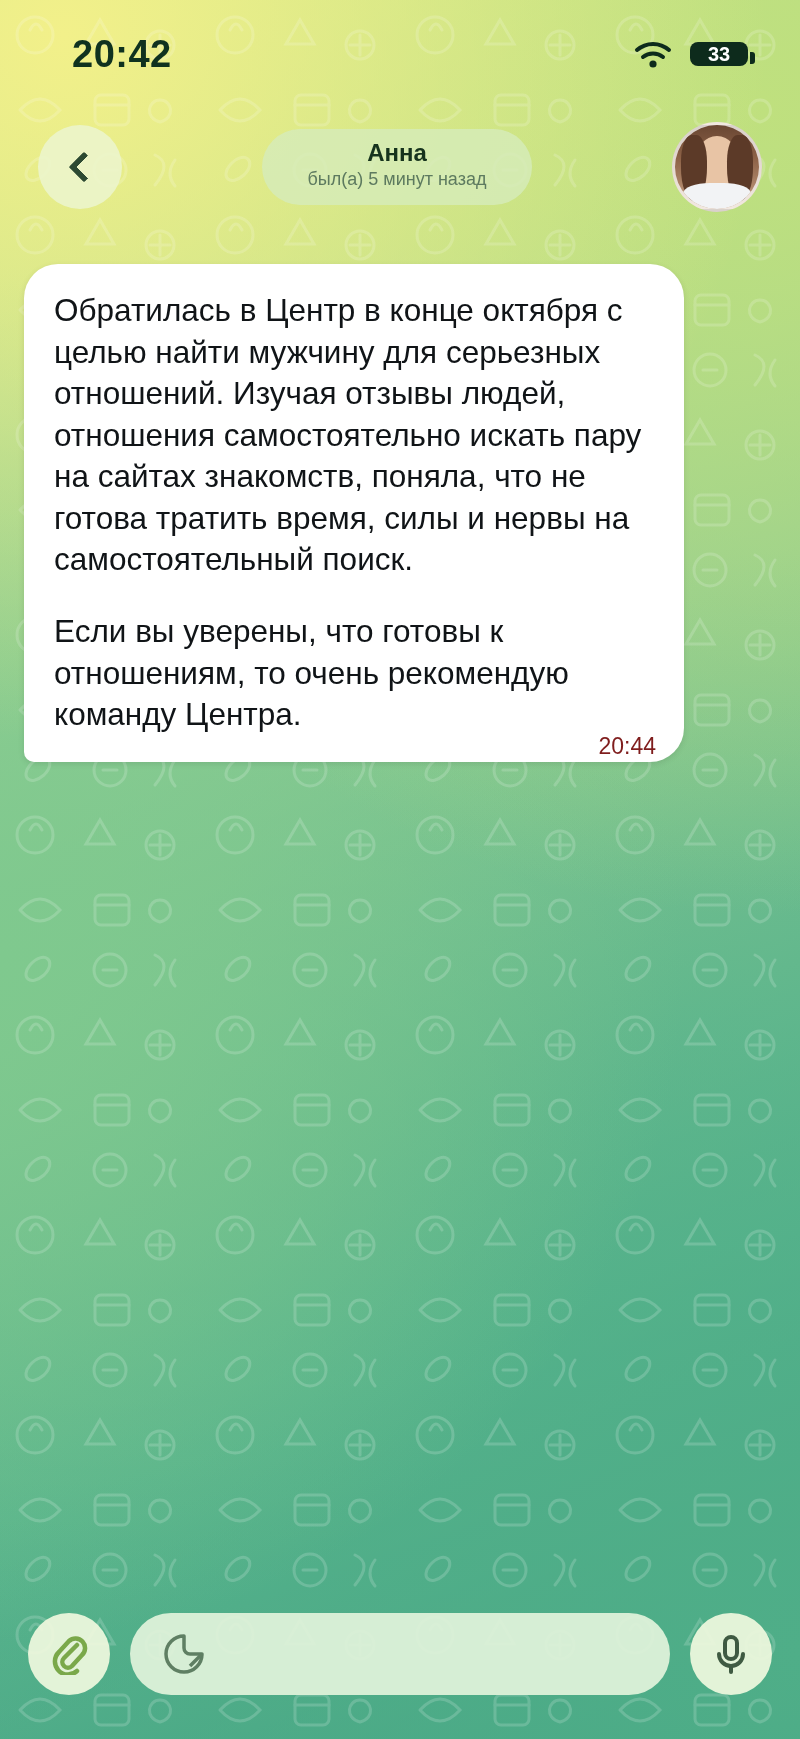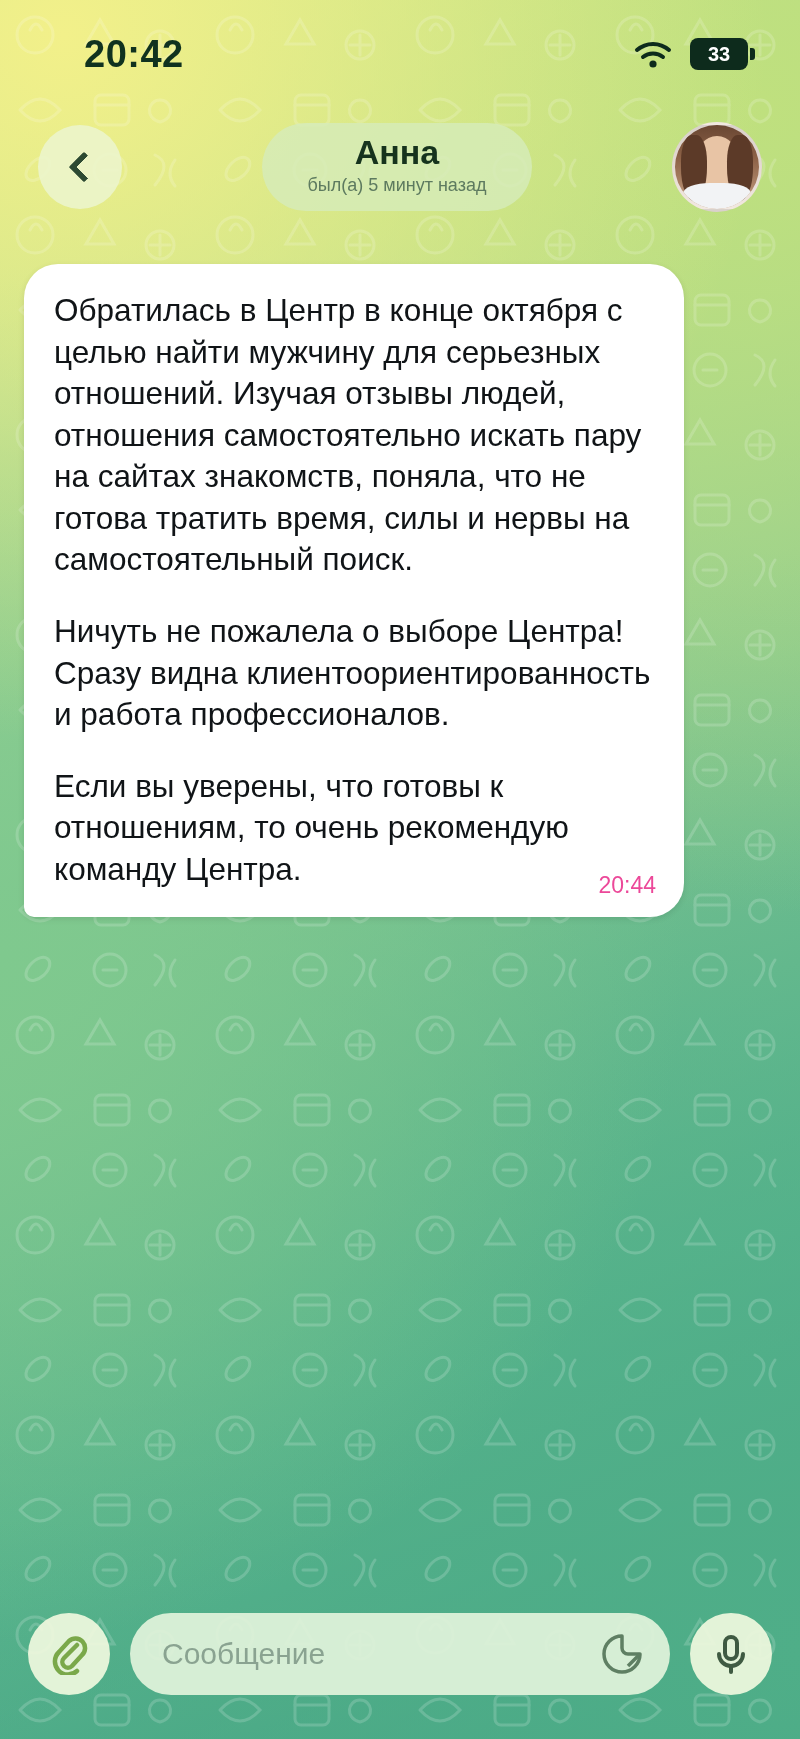--- a/index.html
+++ b/index.html
@@ -32,38 +32,39 @@
     display: flex;
     flex-direction: column;
   }
 
   
   .statusbar {
     height: 108px;
     display: flex;
     align-items: center;
     justify-content: space-between;
-    padding: 0 52px 0 84px;
+    padding: 0 52px 0 64px;
     position: relative;
     z-index: 5;
+    margin-left: 8px;
   }
   .status-time {
     font-size: 38px;
     font-weight: bold;
     color: #10321f;
     letter-spacing: 0.5px;
   }
   .status-right {
     display: flex;
     align-items: center;
     gap: 16px;
   }
   .battery {
     width: 58px;
-    height: 32px;
+    height: 24px;
     border-radius: 8px;
     background: #0d2b1c;
     color: #ffffff;
     font-size: 20px;
     font-weight: bold;
     display: flex;
     align-items: center;
     justify-content: center;
     position: relative;
   }
@@ -110,21 +111,21 @@
   }
   .title-pill {
     flex: none;
     background: rgba(214, 236, 185, 0.82);
     border-radius: 44px;
     padding: 10px 46px 14px;
     text-align: center;
     margin: 0 10px;
   }
   .chat-name {
-    font-size: 34px;
+    font-size: 24px;
     font-weight: bold;
     color: #16331d;
     line-height: 1.15;
   }
   .chat-status {
     font-size: 18px;
     color: #5d7a5f;
     line-height: 1.3;
     margin-top: 2px;
   }
@@ -189,23 +190,23 @@
   .bubble p {
     font-size: 31.5px;
     line-height: 1.32;
     color: #101417;
     margin-bottom: 30px;
   }
   .bubble p:last-of-type { margin-bottom: 6px; }
   .msg-time {
     position: absolute;
     right: 28px;
-    bottom: 18px;
+    bottom: 2px;
     font-size: 23px;
-    color: #ec4899;
+    color: #7f1d1d;
   }
 
   
   .composer {
     height: 150px;
     display: flex;
     align-items: center;
     gap: 20px;
     padding: 0 28px 20px 28px;
     position: relative;
@@ -303,34 +304,32 @@
       <div class="face"></div>
       <div class="hair-l"></div>
       <div class="hair-r"></div>
       <div class="top"></div>
     </div>
   </div>
 
   <div class="messages">
     <div class="bubble">
       <p>Обратилась в Центр в конце октября с целью найти мужчину для серьезных отношений. Изучая отзывы людей, отношения самостоятельно искать пару на сайтах знакомств, поняла, что не готова тратить время, силы и нервы на самостоятельный поиск.</p>
-      <p>Ничуть не пожалела о выборе Центра! Сразу видна клиентоориентированность и работа профессионалов.</p>
       <p>Если вы уверены, что готовы к отношениям, то очень рекомендую команду Центра.</p>
       <span class="msg-time">20:44</span>
     </div>
   </div>
 
   <div class="composer">
     <div class="round-btn">
       <svg width="42" height="42" viewBox="0 0 42 42">
         <path d="M29 12 L16 25 a5.5 5.5 0 0 0 8 8 L34 22 a9.5 9.5 0 0 0 -13 -14 L11 19 a13 13 0 0 0 18 19" fill="none" stroke="#7aa84a" stroke-width="4.5" stroke-linecap="round"></path>
       </svg>
     </div>
     <div class="input-pill">
-      <input type="text" value="" placeholder="Сообщение" style="">
       <svg class="sticker-ico" viewBox="0 0 44 44">
         <path d="M22 4 a18 18 0 1 0 18 18 L28 22 a6 6 0 0 1 -6 -6 Z" fill="none" stroke="#5f7f63" stroke-width="3.5" stroke-linejoin="round"></path>
         <path d="M40 22 L28 34" fill="none" stroke="#5f7f63" stroke-width="3.5"></path>
       </svg>
     </div>
     <div class="round-btn">
       <svg width="40" height="44" viewBox="0 0 40 44">
         <rect x="14" y="5" width="12" height="22" rx="6" fill="none" stroke="#3f5a42" stroke-width="4"></rect>
         <path d="M8 22 a12 12 0 0 0 24 0" fill="none" stroke="#3f5a42" stroke-width="4" stroke-linecap="round"></path>
         <path d="M20 34 v6" fill="none" stroke="#3f5a42" stroke-width="4" stroke-linecap="round"></path>

